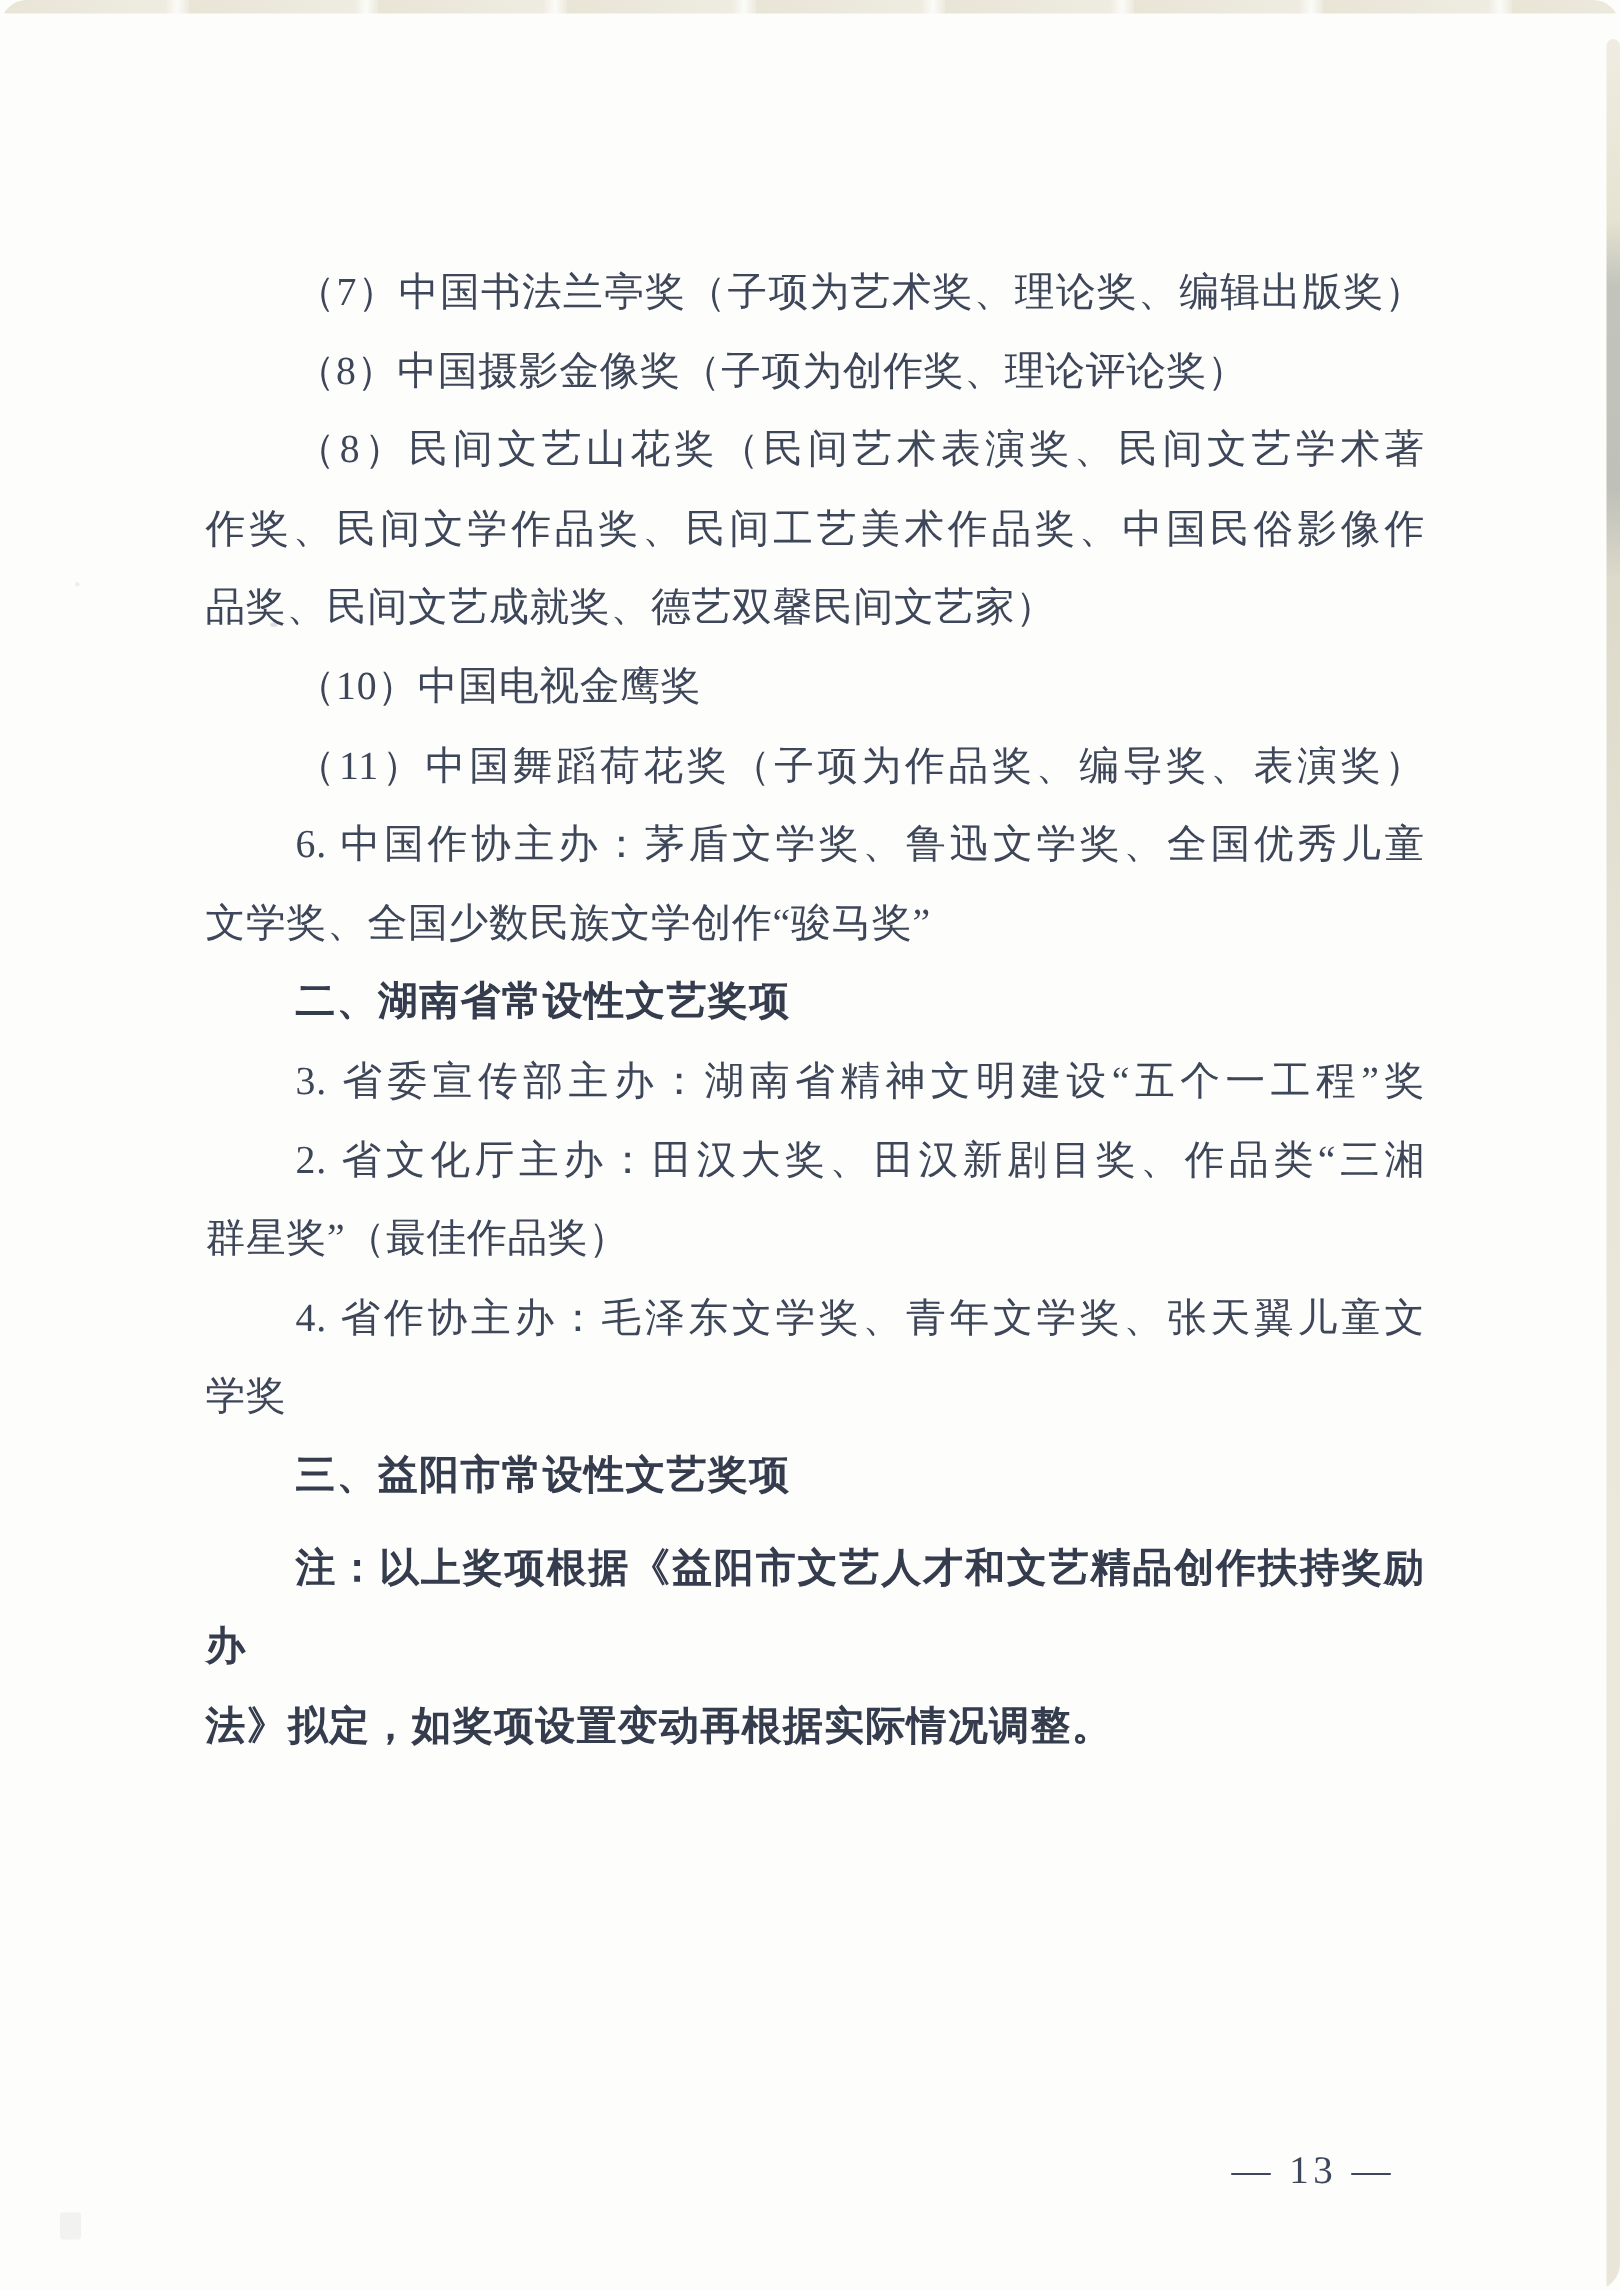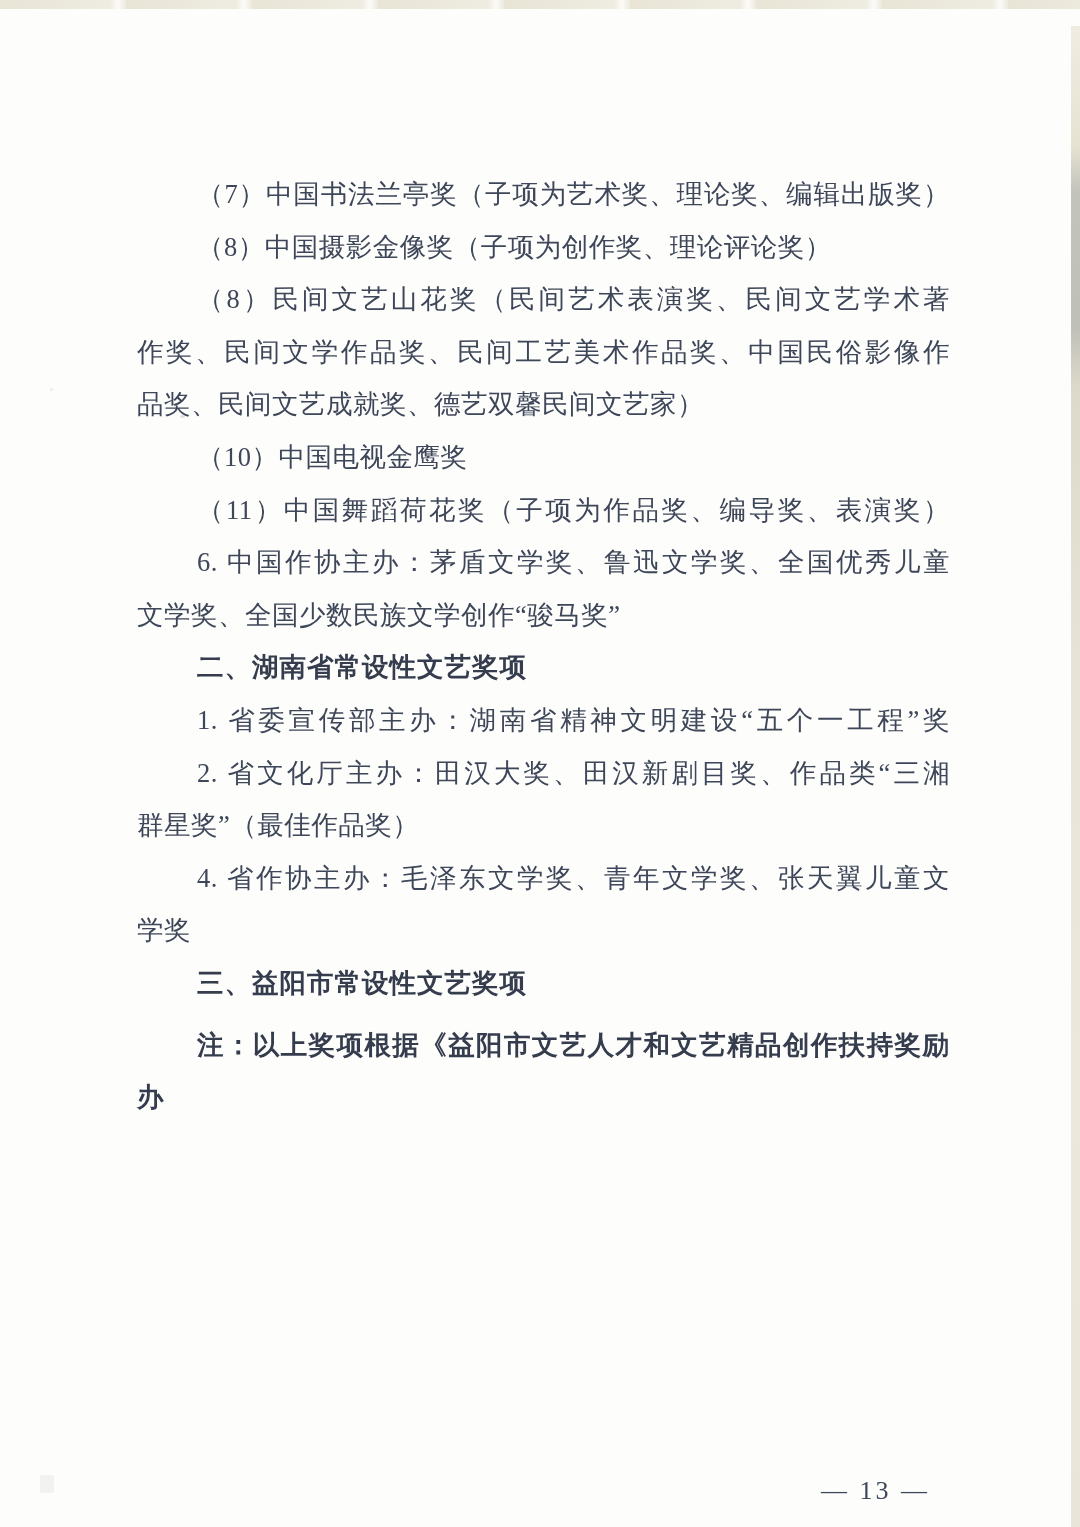--- a/index.html
+++ b/index.html
@@ -1,21 +1,21 @@
 <!DOCTYPE html>
 <html style="--paper: #fdfdfb; --ink: #3e4659; --ink-bold: #353c4d; --edge: #e8e4d6;"><head>
 <meta charset="utf-8">
 <style>
   :root {
     --paper: #fdfdfb;
     --ink: #3e4659;
     --ink-bold: #353c4d;
     --edge: #e8e4d6;
   }
-  * { margin: 0; padding: 0; box-sizing: border-box; }
+  * { margin: 0; padding: 0; box-sizing: border-box; border-radius: 18px; }
   html, body { width: 1080px; height: 1527px; }
   body {
     background: var(--paper);
     font-family: "Liberation Serif", "DejaVu Serif", serif;
     overflow: hidden;
     position: relative;
   }
   .page {
     position: absolute;
     inset: 0;
@@ -77,21 +77,20 @@
     letter-spacing: 1px;
   }
   .page-number {
     position: absolute;
     top: 1432px;
     right: 150px;
     font-size: 26px;
     color: var(--ink);
     letter-spacing: 3px;
     font-family: "Liberation Serif", "DejaVu Serif", serif;
-    margin-top: 44px;
   }
 </style>
 </head>
 <body>
 
 <div class="page">
 
   <div class="scan-edge-top"></div>
   <div class="scan-edge-right"></div>
   <div class="speck s1"></div>
@@ -102,23 +101,24 @@
       <div class="line indent fill">（7）中国书法兰亭奖（子项为艺术奖、理论奖、编辑出版奖）</div>
       <div class="line indent">（8）中国摄影金像奖（子项为创作奖、理论评论奖）</div>
       <div class="line indent fill">（8）民间文艺山花奖（民间艺术表演奖、民间文艺学术著</div>
       <div class="line fill">作奖、民间文学作品奖、民间工艺美术作品奖、中国民俗影像作</div>
       <div class="line">品奖、民间文艺成就奖、德艺双馨民间文艺家）</div>
       <div class="line indent">（10）中国电视金鹰奖</div>
       <div class="line indent fill">（11）中国舞蹈荷花奖（子项为作品奖、编导奖、表演奖）</div>
       <div class="line indent fill">6. 中国作协主办：茅盾文学奖、鲁迅文学奖、全国优秀儿童</div>
       <div class="line">文学奖、全国少数民族文学创作“骏马奖”</div>
       <div class="line heading indent">二、湖南省常设性文艺奖项</div>
-      <div class="line indent fill">1. 省委宣传部主办：湖南省精神文明建设“五个一工程”奖</div>
+      <div class="line indent fill">3. 省委宣传部主办：湖南省精神文明建设“五个一工程”奖</div>
       <div class="line indent fill">2. 省文化厅主办：田汉大奖、田汉新剧目奖、作品类“三湘</div>
       <div class="line">群星奖”（最佳作品奖）</div>
       <div class="line indent fill">4. 省作协主办：毛泽东文学奖、青年文学奖、张天翼儿童文</div>
       <div class="line">学奖</div>
       <div class="line heading indent">三、益阳市常设性文艺奖项</div>
       <div class="line heading indent fill" style="margin-top: 9px;">注：以上奖项根据《益阳市文艺人才和文艺精品创作扶持奖励办</div>
+      <div class="line heading">法》拟定，如奖项设置变动再根据实际情况调整。</div>
     </div>
 
   <div class="page-number">— 13 —</div>
 </div>
 
 </body></html>

